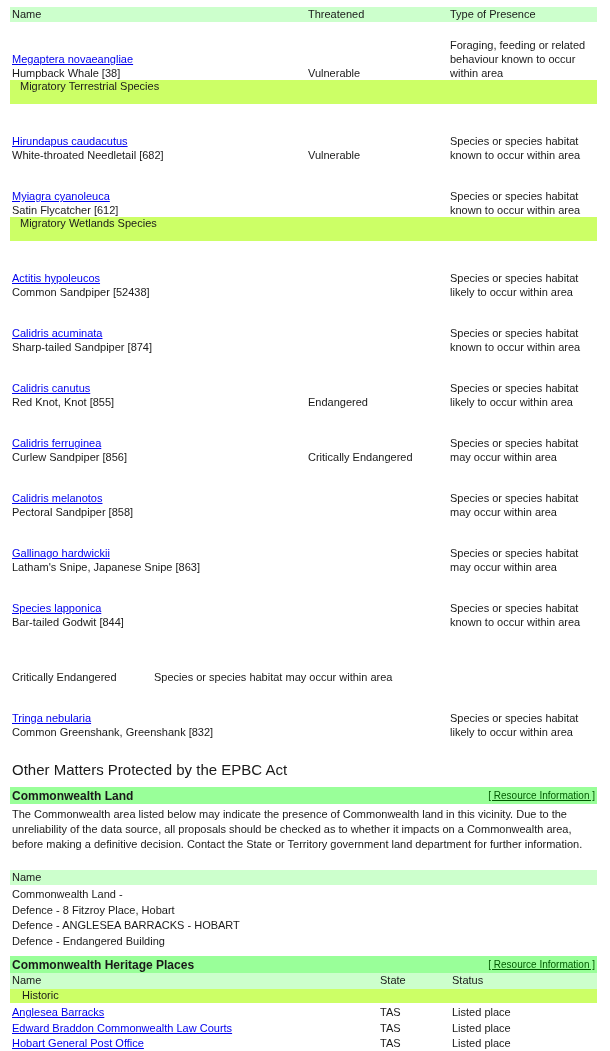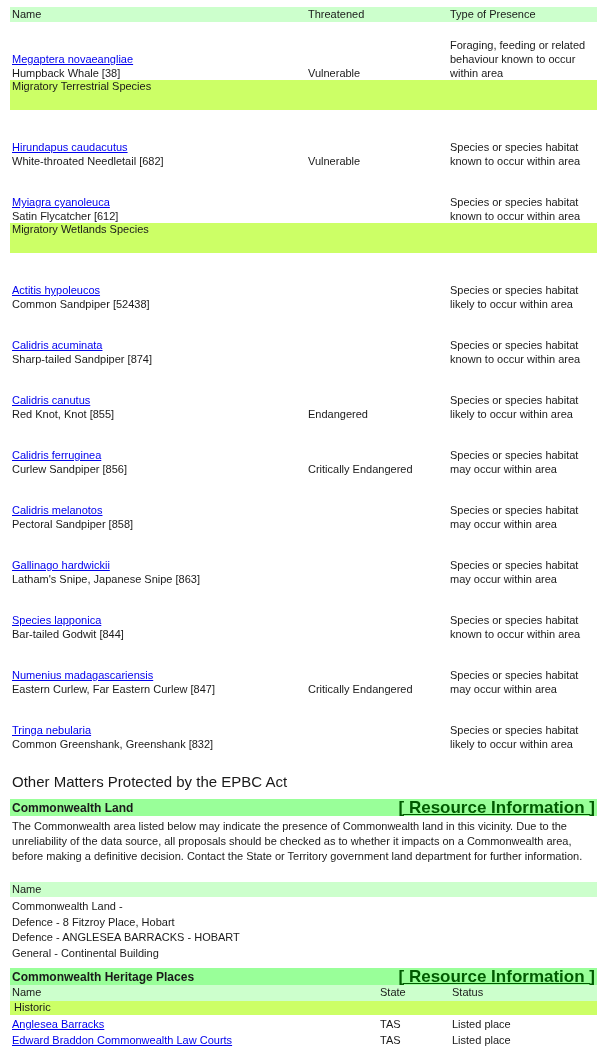--- a/index.html
+++ b/index.html
@@ -26,23 +26,23 @@
     line-height: 14px;
     padding-left: 2px;
     margin-bottom: 2px;
   }
   .header-row .hc1 { width: 296px; }
   .header-row .hc2 { width: 142px; }
   .header-row .hc3 { flex: 1; }
 
   .section-bar {
     background: var(--section_green, #ccff66);
-    height: 30px;
+    height: 24px;
     line-height: 13px;
-    padding-left: 2px;
+    padding-left: 10px;
     margin-bottom: 3px;
   }
 
   .species-block {
     display: flex;
     min-height: 55px;
     line-height: 14px;
     padding-left: 2px;
     align-items: flex-end;
   }
@@ -67,23 +67,23 @@
     background: var(--bar_green, #99ff99);
     display: flex;
     justify-content: space-between;
     align-items: center;
     height: 17px;
     padding: 0 2px;
   }
   .bar-title { font-weight: bold; font-size: 12px; }
   .resource-link {
     color: var(--resource_green, #005a00);
-    font-weight: bold;
+    font-weight: normal;
     text-decoration: underline;
-    font-size: 17px;
+    font-size: 10px;
   }
 
   .land-desc {
     margin: 3px 0 18px 2px;
     line-height: 15px;
     width: 585px;
   }
   .name-bar {
     background: var(--pale_green, #ccffcc);
     height: 15px;
@@ -102,21 +102,21 @@
     line-height: 15px;
     padding-left: 2px;
   }
   .h-header .hhc1, .h-row .hc1 { width: 368px; }
   .h-header .hhc2, .h-row .hc2 { width: 72px; }
   .h-header .hhc3, .h-row .hc3 { flex: 1; }
   .historic-bar {
     background: var(--section_green, #ccff66);
     height: 14px;
     line-height: 13px;
-    padding-left: 4px;
+    padding-left: 12px;
     margin-bottom: 2px;
   }
   .h-row { display: flex; line-height: 15.5px; padding-left: 2px; }
   .h-link { color: var(--link_blue, #0000ee); text-decoration: underline; }
 </style>
 </head>
 <body>
 
 <div class="page">
 
@@ -215,24 +215,20 @@
   <div class="species-block">
     <div class="c1">
       <a class="species-link">Species lapponica</a>
       <div>Bar-tailed Godwit [844]</div>
     </div>
     <div class="c2"></div>
     <div class="c3">Species or species habitat known to occur within area</div>
   </div>
 
   <div class="species-block">
-    <div class="c1">
-      <a class="species-link">Numenius madagascariensis</a>
-      <div>Eastern Curlew, Far Eastern Curlew [847]</div>
-    </div>
     <div class="c2">Critically Endangered</div>
     <div class="c3">Species or species habitat may occur within area</div>
   </div>
 
   <div class="species-block">
     <div class="c1">
       <a class="species-link">Tringa nebularia</a>
       <div>Common Greenshank, Greenshank [832]</div>
     </div>
     <div class="c2"></div>
@@ -250,21 +246,21 @@
     </div>
     <div class="land-desc">The Commonwealth area listed below may indicate the presence of Commonwealth land in this vicinity. Due to the unreliability of the data source, all proposals should be checked as to whether it impacts on a Commonwealth area, before making a definitive decision. Contact the State or Territory government land department for further information.</div>
     <div class="name-bar">Name</div>
     <div id="land-items">
   <div class="land-item">Commonwealth Land -</div>
 
   <div class="land-item">Defence - 8 Fitzroy Place, Hobart</div>
 
   <div class="land-item">Defence - ANGLESEA BARRACKS - HOBART</div>
 
-  <div class="land-item">General - Continental Building</div>
+  <div class="land-item">Defence - Endangered Building</div>
 </div>
   </section>
 
   <section class="heritage-section">
     <div class="green-bar">
       <span class="bar-title">Commonwealth Heritage Places</span>
       <a class="resource-link">[ Resource Information ]</a>
     </div>
     <div class="h-header">
       <div class="hhc1">Name</div>

